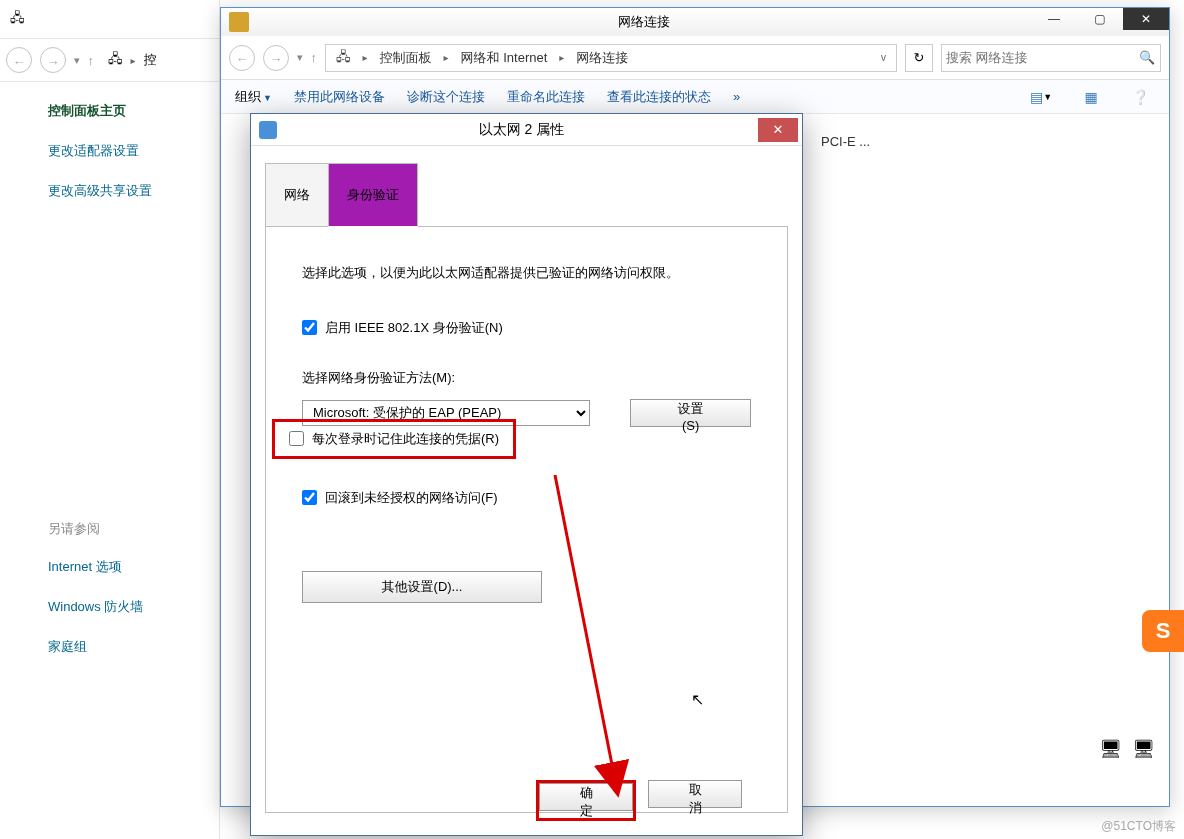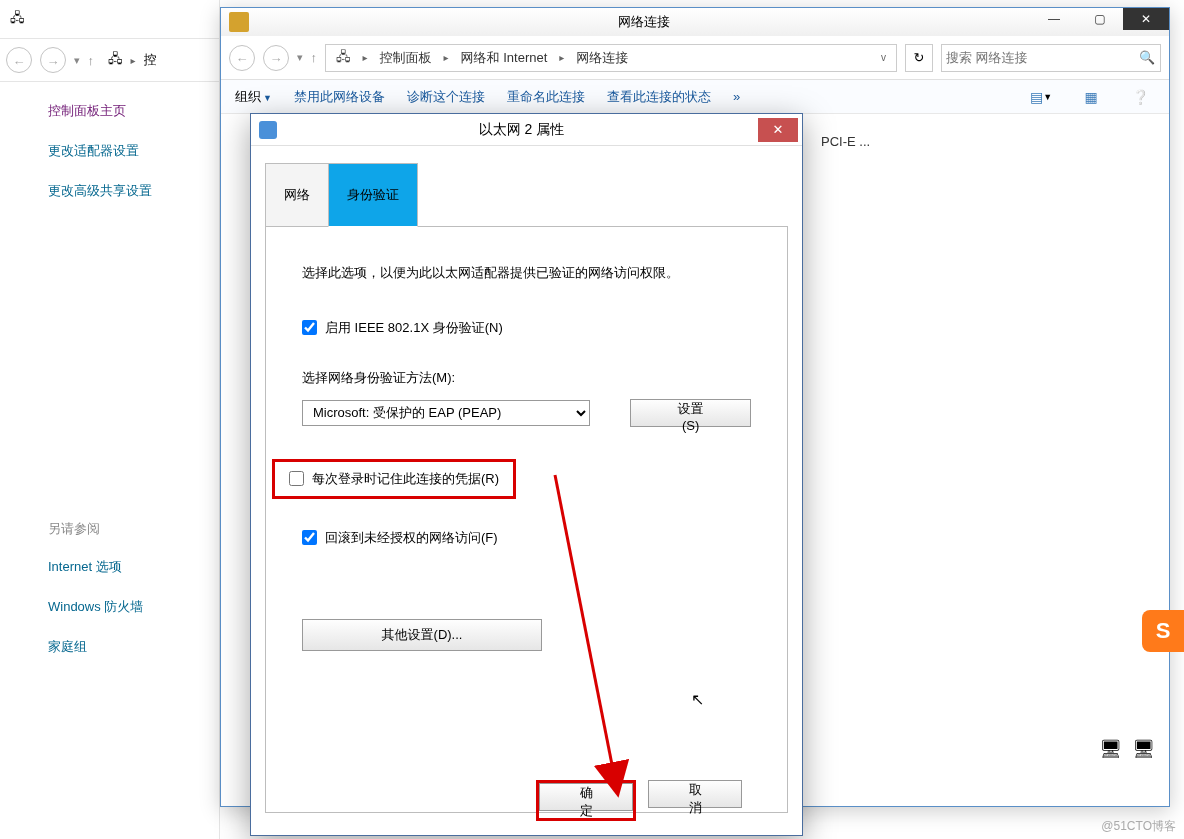--- a/index.html
+++ b/index.html
@@ -5,21 +5,21 @@
 *{box-sizing:border-box;margin:0;padding:0;font-family:"Microsoft YaHei","Segoe UI",Tahoma,sans-serif;font-size:13px;color:#000}
 body{width:1184px;height:839px;background:#fff;position:relative;overflow:hidden}
 
 
 .bg-win{position:absolute;left:0;top:0;width:220px;height:839px;background:#fff;border-right:1px solid #e5e5e5}
 .bg-titlebar{height:38px;display:flex;align-items:center;padding-left:10px;background:#fff}
 .bg-toolbar{height:44px;display:flex;align-items:center;gap:8px;padding:0 6px;border-top:1px solid #e5e5e5;border-bottom:1px solid #e5e5e5}
 .nav-btn{width:26px;height:26px;border:1px solid #aaa;border-radius:50%;display:flex;align-items:center;justify-content:center;color:#888;font-size:13px;background:#fff}
 .nav-btn.disabled{opacity:.7}
 .bg-sidebar{padding:20px 18px 0 48px}
-.bg-sidebar h4{font-weight:400;color:#701a75;margin-bottom:22px;font-size:13px}
+.bg-sidebar h4{font-weight:700;color:#14532d;margin-bottom:22px;font-size:13px}
 .bg-sidebar a{display:block;color:#05678f;margin-bottom:22px;cursor:pointer;font-size:13px}
 .bg-sidebar .seealso-hdr{color:#888;margin-top:320px;margin-bottom:20px}
 .crop-text{white-space:nowrap;overflow:hidden}
 
 
 .main-win{position:absolute;left:220px;top:7px;width:950px;height:800px;background:#fff;border:1px solid #5a8fc7;box-shadow:0 4px 20px rgba(0,0,0,.2)}
 .mw-titlebar{height:28px;display:flex;align-items:center;background:linear-gradient(#fff,#f0f0f0)}
 .mw-titlebar .ticon{width:20px;height:20px;margin:0 8px;background:#d4a22e;border-radius:2px}
 .mw-title{flex:1;text-align:center;font-size:13px}
 .win-btns{display:flex;height:100%}
@@ -47,31 +47,31 @@
 
 .dlg{position:absolute;left:250px;top:113px;width:553px;height:723px;background:#fff;border:1px solid #4a6d9e;box-shadow:0 8px 30px rgba(0,0,0,.35)}
 .dlg-title{height:32px;display:flex;align-items:center;background:#fff;border-bottom:1px solid #e0e0e0}
 .dlg-title .dicon{width:18px;height:18px;margin:0 8px;background:#4a90d9;border-radius:3px}
 .dlg-title .dtxt{flex:1;text-align:center;font-size:14px}
 .dlg-title .dclose{width:40px;height:24px;background:#c75050;color:#fff;display:flex;align-items:center;justify-content:center;font-size:13px;margin-right:4px}
 
 .dlg-body{padding:16px 14px 0 14px;position:relative;height:calc(100% - 32px - 56px)}
 .tabs{display:flex;position:relative;z-index:2}
 .tab{padding:22px 18px;border:1px solid #bdbdbd;background:#f4f4f4;position:relative;top:1px;margin-right:-1px;cursor:pointer;font-size:13px}
-.tab.active{background:#0ea5e9;border-bottom:1px solid #fff;z-index:3}
+.tab.active{background:#a21caf;border-bottom:1px solid #fff;z-index:3}
 .tabpanel{border:1px solid #bdbdbd;padding:36px 36px 20px 36px;height:calc(100% - 30px);position:relative}
 
 .desc{margin-bottom:36px;line-height:1.5}
 .chk-row{display:flex;align-items:center;gap:8px;margin-bottom:32px}
 .chk-row input{width:15px;height:15px}
 .lbl{margin-bottom:12px}
-.method-row{display:flex;gap:40px;align-items:center;margin-bottom:40px}
+.method-row{display:flex;gap:40px;align-items:center;}
 .method-row select{width:320px;height:26px;border:1px solid #999;padding:0 6px;background:#fff}
 .btn{height:28px;padding:0 40px;border:1px solid #999;background:linear-gradient(#fefefe,#e6e6e6);cursor:pointer;font-size:13px}
-.btn.wide{width:240px;height:32px;margin-top:40px}
+.btn.wide{width:240px;height:32px;margin-top:32px}
 
 .hl{border:3px solid #d80000;display:inline-flex;align-items:center;padding:8px 14px;gap:8px;margin:-8px 0 30px -30px}
 .hl input{width:15px;height:15px}
 
 .dlg-buttons{position:absolute;bottom:14px;right:60px;display:flex;gap:12px}
 .okhl{border:3px solid #d80000;padding:0}
 .okhl .btn{width:94px}
 .cancel-btn{width:94px}
 
 .cursor{position:absolute;left:440px;top:576px;font-size:16px;color:#000;pointer-events:none}

